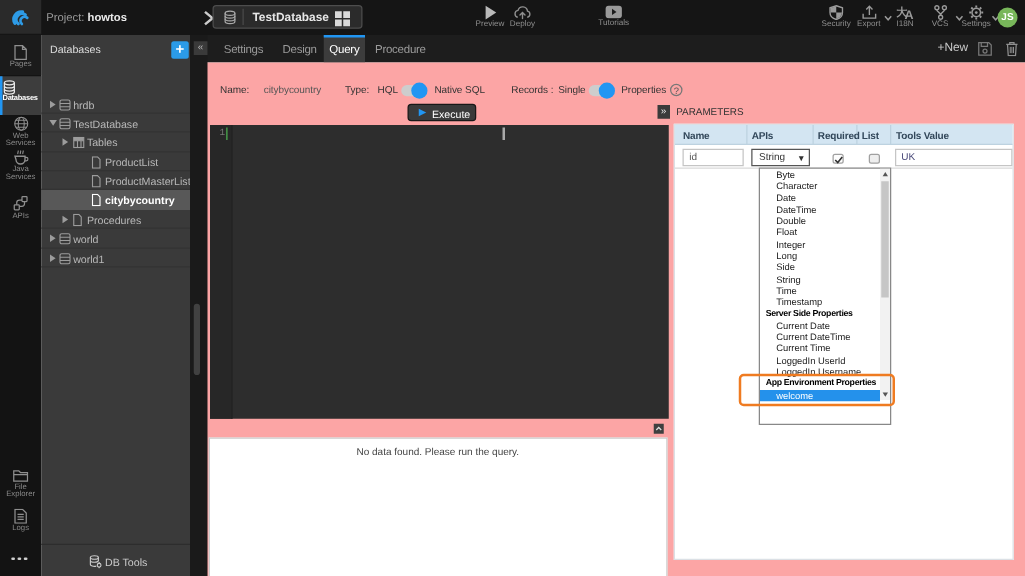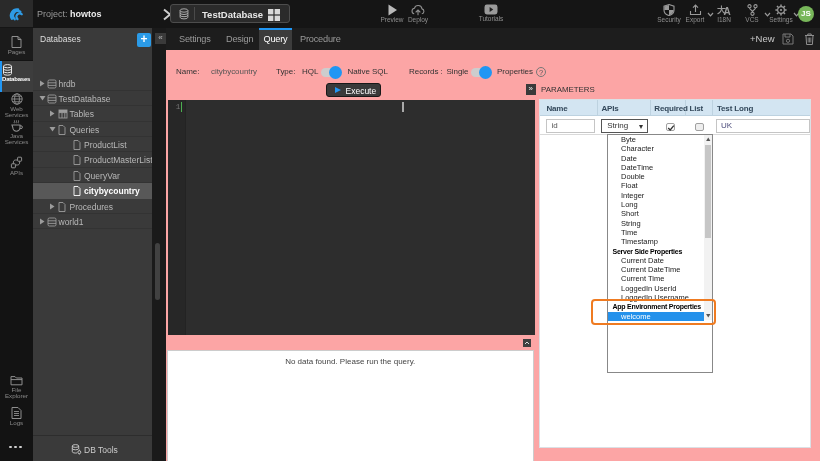--- a/index.html
+++ b/index.html
@@ -80,21 +80,21 @@
 .pcol { position:absolute; top:0; height:15.5px; border-right:1px solid #bdd2e0; }
 .pcol span { position:absolute; left:6px; top:3.5px; font-size:8px; font-weight:bold; color:#32475a; white-space:nowrap; letter-spacing:-0.15px; }
 #prow { position:absolute; left:0; top:15.5px; width:270px; height:19.5px; border-bottom:1px solid #d9d9d9; }
 .pinput { position:absolute; top:3.5px; height:13.5px; border:1px solid #c5c5c5; background:#fff; font-size:8px; color:#555; padding-left:4px; line-height:12px; }
 #psel { position:absolute; left:61.2px; top:3.5px; width:47px; height:14px; border:1px solid #555; background:#fff; font-size:8px; color:#333; padding-left:5px; line-height:12.5px; }
 #psel .arr { position:absolute; right:4px; top:5px; width:0; height:0; border-left:2.8px solid transparent; border-right:2.8px solid transparent; border-top:4.2px solid #333; }
 .cb { position:absolute; top:7px; width:9px; height:8.5px; border:1px solid #a0a0a0; border-radius:2px; background:#eee; }
 #cb1 { background:#fdfdfd; }
 #cb1 svg { position:absolute; left:0.5px; top:0.5px; }
 
-#ddl { position:absolute; left:445px; top:84px; width:106px; height:239px; background:#fff; border:1px solid #888; }
+#ddl { position:absolute; left:445px; top:84px; width:106px; height:206px; background:#fff; border:1px solid #888; }
 .dd { position:relative; height:9.3px; font-size:7.5px; color:#1a1a1a; padding-left:13px; line-height:9.5px; white-space:nowrap; }
 .ddg { padding-left:4.5px; font-weight:bold; color:#000; font-size:7px; letter-spacing:-0.25px; line-height:9.8px; }
 .ddsel { background:#2491eb; color:#fff; }
 #ddscroll { position:absolute; right:0; top:0; width:8.5px; height:184.5px; background:#f2f2f2; }
 #ddthumb { position:absolute; left:1px; top:10px; width:6.5px; height:93px; background:#c6c6c6; }
 .ddarr { position:absolute; left:0; width:8.5px; height:9px; }
 #orange { position:absolute; left:429px; top:248.5px; width:125px; height:26px; border:2.8px solid #ef7b21; border-radius:4px; }
 </style>
 </head>
 <body>
@@ -327,55 +327,34 @@
             <g stroke="#9c9c9c" fill="none" stroke-width="0.9">
               <rect x="1" y="1" width="8" height="8"></rect>
               <path d="M1 3.6 H9 M4 3.6 V9 M6.8 3.6 V9"></path>
             </g>
             <rect x="1" y="1" width="8" height="2.6" fill="#9c9c9c"></rect>
           </svg>
         </span>
         <span class="tx" style="left:36.5px">Tables</span>
       </div>
 <div class="trow">
-        <span class="ar" style="left:16px">
-          <svg width="7" height="6" viewBox="0 0 7 6">
-            <path d="M0.5 1 L3.5 5.5 L6.5 1 Z" fill="#9c9c9c"></path>
-          </svg>
-        </span>
-        <span class="ic" style="left:24.5px">
-          <svg width="8" height="10" viewBox="0 0 8 10">
-            <path d="M1 0.5 H5 L7 2.5 V9.5 H1 Z" fill="none" stroke="#9c9c9c" stroke-width="0.9"></path>
-          </svg>
-        </span>
-        <span class="tx" style="left:36.5px">Queries</span>
-      </div>
-<div class="trow">
         <span class="ic" style="left:39.5px">
           <svg width="8" height="10" viewBox="0 0 8 10">
             <path d="M1 0.5 H5 L7 2.5 V9.5 H1 Z" fill="none" stroke="#9c9c9c" stroke-width="0.9"></path>
           </svg>
         </span>
         <span class="tx" style="left:51px">ProductList</span>
       </div>
 <div class="trow">
         <span class="ic" style="left:39.5px">
           <svg width="8" height="10" viewBox="0 0 8 10">
             <path d="M1 0.5 H5 L7 2.5 V9.5 H1 Z" fill="none" stroke="#9c9c9c" stroke-width="0.9"></path>
           </svg>
         </span>
         <span class="tx" style="left:51px">ProductMasterList</span>
-      </div>
-<div class="trow">
-        <span class="ic" style="left:39.5px">
-          <svg width="8" height="10" viewBox="0 0 8 10">
-            <path d="M1 0.5 H5 L7 2.5 V9.5 H1 Z" fill="none" stroke="#9c9c9c" stroke-width="0.9"></path>
-          </svg>
-        </span>
-        <span class="tx" style="left:51px">QueryVar</span>
       </div>
 <div class="trow sel">
         <span class="ic" style="left:39.5px">
           <svg width="8" height="10" viewBox="0 0 8 10">
             <path d="M1 0.5 H5 L7 2.5 V9.5 H1 Z" fill="none" stroke="#fff" stroke-width="0.9"></path>
           </svg>
         </span>
         <span class="tx" style="left:51px">citybycountry</span>
       </div>
 <div class="trow">
@@ -383,20 +362,36 @@
           <svg width="6" height="7" viewBox="0 0 6 7">
             <path d="M1 0.5 L5.5 3.5 L1 6.5 Z" fill="#9c9c9c"></path>
           </svg>
         </span>
         <span class="ic" style="left:24.5px">
           <svg width="8" height="10" viewBox="0 0 8 10">
             <path d="M1 0.5 H5 L7 2.5 V9.5 H1 Z" fill="none" stroke="#9c9c9c" stroke-width="0.9"></path>
           </svg>
         </span>
         <span class="tx" style="left:36.5px">Procedures</span>
+      </div>
+<div class="trow">
+        <span class="ar" style="left:6px">
+          <svg width="6" height="7" viewBox="0 0 6 7">
+            <path d="M1 0.5 L5.5 3.5 L1 6.5 Z" fill="#9c9c9c"></path>
+          </svg>
+        </span>
+        <span class="ic" style="left:14px">
+          <svg width="10" height="10" viewBox="0 0 10 10">
+            <g stroke="#9c9c9c" fill="none" stroke-width="0.9">
+              <rect x="1" y="1" width="8" height="8" rx="1.4"></rect>
+              <path d="M1 3.8 H9 M1 6.4 H9"></path>
+            </g>
+          </svg>
+        </span>
+        <span class="tx" style="left:25.5px">world</span>
       </div>
 <div class="trow">
         <span class="ar" style="left:6px">
           <svg width="6" height="7" viewBox="0 0 6 7">
             <path d="M1 0.5 L5.5 3.5 L1 6.5 Z" fill="#9c9c9c"></path>
           </svg>
         </span>
         <span class="ic" style="left:14px">
           <svg width="10" height="10" viewBox="0 0 10 10">
             <g stroke="#9c9c9c" fill="none" stroke-width="0.9">
@@ -493,21 +488,21 @@
       <div class="pcol" style="left:58.4px;width:52.9px">
           <span style="left:3px">APIs</span>
         </div>
       <div class="pcol" style="left:111.3px;width:34.8px">
           <span style="left:3px">Required</span>
         </div>
       <div class="pcol" style="left:146.1px;width:27.3px">
           <span style="left:3.4px">List</span>
         </div>
       <div class="pcol" style="left:173.4px;width:96.6px;border-right:none">
-          <span style="left:3.5px">Test Long</span>
+          <span style="left:3.5px">Tools Value</span>
         </div>
     </div>
     <div id="prow">
       <div class="pinput" style="left:6.4px;width:48.2px">id</div>
       <div id="psel">String<div class="arr"></div></div>
       <div class="cb" id="cb1" style="left:125.5px">
         <svg width="8" height="8" viewBox="0 0 8 8">
             <path d="M1.2 4 L3.2 6 L6.8 1.6" stroke="#333" stroke-width="1.3" fill="none"></path>
           </svg>
       </div>
@@ -518,21 +513,21 @@
 
   <div id="ddl">
     <div class="dd">Byte</div>
     <div class="dd">Character</div>
     <div class="dd">Date</div>
     <div class="dd">DateTime</div>
     <div class="dd">Double</div>
     <div class="dd">Float</div>
     <div class="dd">Integer</div>
     <div class="dd">Long</div>
-    <div class="dd">Short</div>
+    <div class="dd">Side</div>
     <div class="dd">String</div>
     <div class="dd">Time</div>
     <div class="dd">Timestamp</div>
     <div class="dd ddg">Server Side Properties</div>
     <div class="dd">Current Date</div>
     <div class="dd">Current DateTime</div>
     <div class="dd">Current Time</div>
     <div class="dd">LoggedIn UserId</div>
     <div class="dd">LoggedIn Username</div>
     <div class="dd ddg">App Environment Properties</div>

